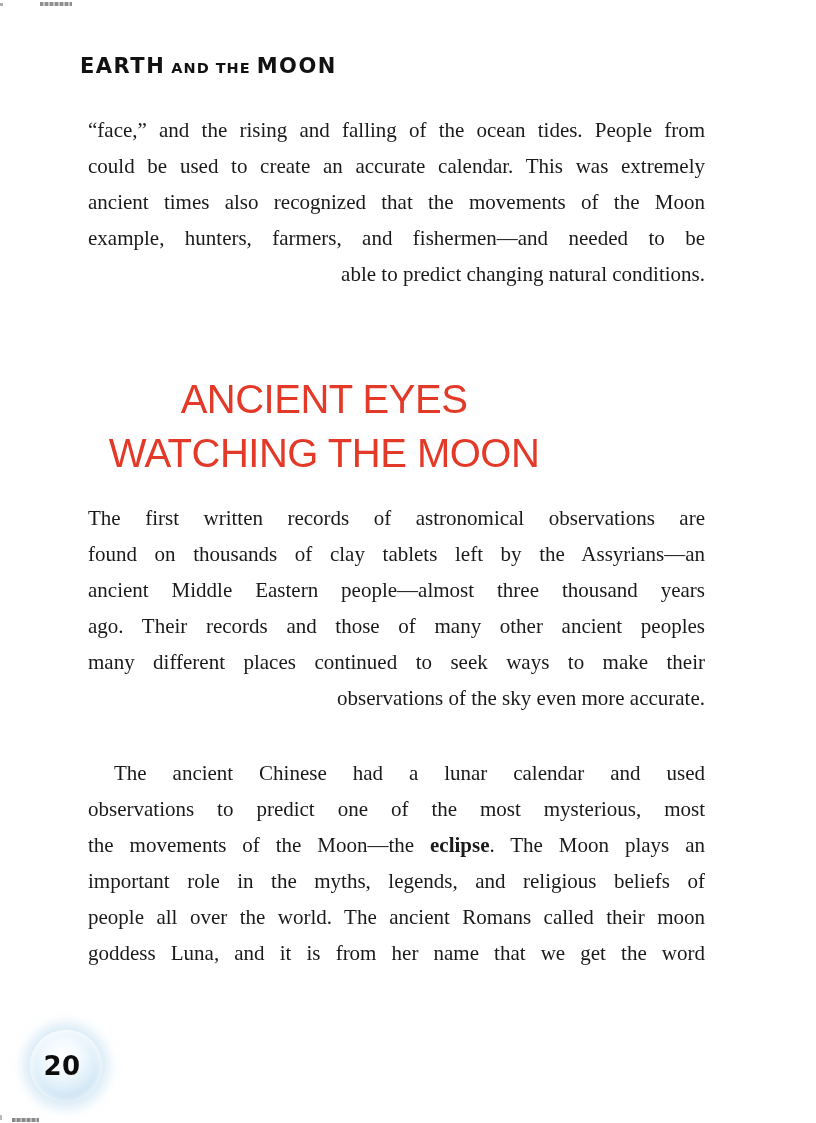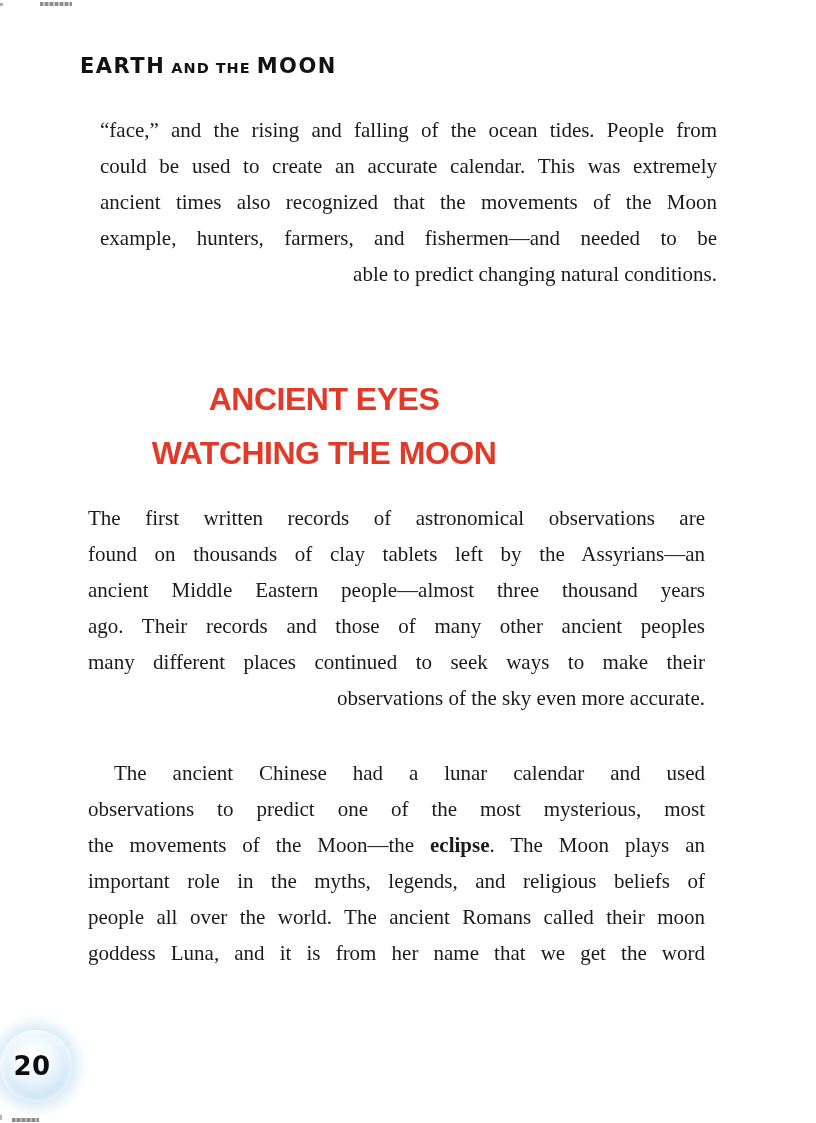--- a/index.html
+++ b/index.html
@@ -37,48 +37,48 @@
   .rh-small { font-size: 14.5px; letter-spacing: 1px; }
 
   
   .para {
     position: absolute;
     left: 88px;
     width: 617px;
     font-size: 21px;
     line-height: 36px;
   }
-  .p1 { top: 112px; margin-left: 12px; }
+  .p1 { top: 112px; }
   .p2 { top: 500px; }
   .p3 { top: 755px; }
   .line { width: 100%; white-space: normal; }
   .just { text-align: justify; text-align-last: justify; }
   .last { text-align: right; }
   .indent { padding-left: 26px; box-sizing: border-box; }
   .bold { font-weight: bold; }
 
   
   .chapter-heading {
     position: absolute;
     left: 0; top: 372px;
     width: 648px;
     margin: 0;
     text-align: center;
     font-family: "Liberation Sans", sans-serif;
-    font-weight: bold;
-    font-size: 32px;
+    font-weight: normal;
+    font-size: 40px;
     line-height: 54px;
     letter-spacing: -0.5px;
     color: #e33928;
   }
 
   
   .page-badge {
     position: absolute;
-    left: 0; top: 1030px;
+    left: 30px; top: 1030px;
     width: 72px; height: 72px;
     border-radius: 50%;
     background: radial-gradient(circle at 46% 36%,
                 #ffffff 0%, #f2f9fe 30%, #ddeef9 55%, #c3ddf0 76%, #cfe4f3 86%, #e3f1fa 100%);
     box-shadow: 0 0 12px 7px rgba(188, 219, 240, 0.55),
                 inset 0 0 6px 2px rgba(255,255,255,0.8);
     display: flex;
     align-items: center;
     justify-content: center;
   }

